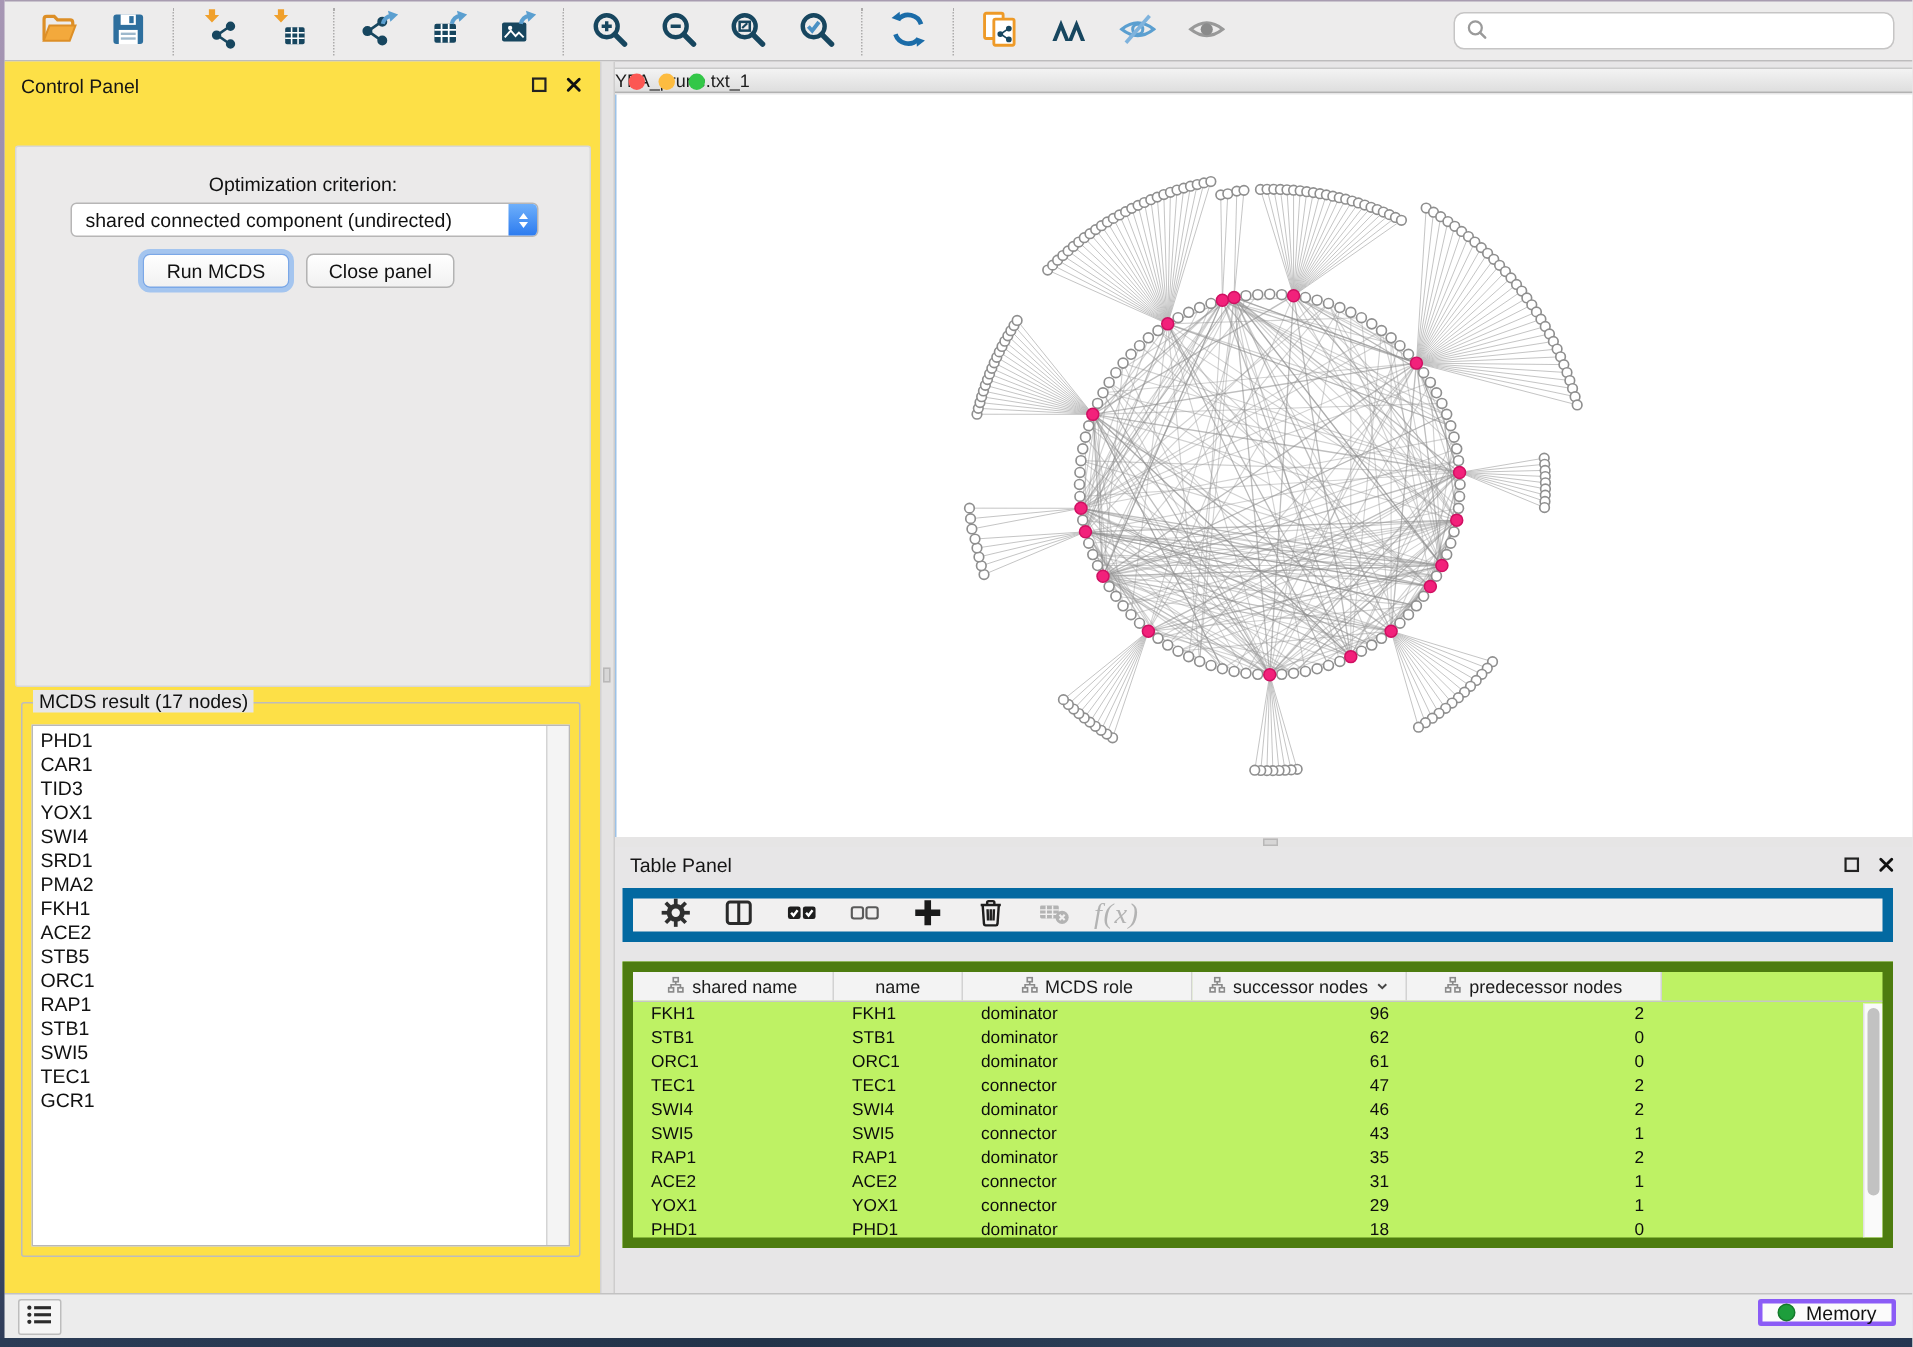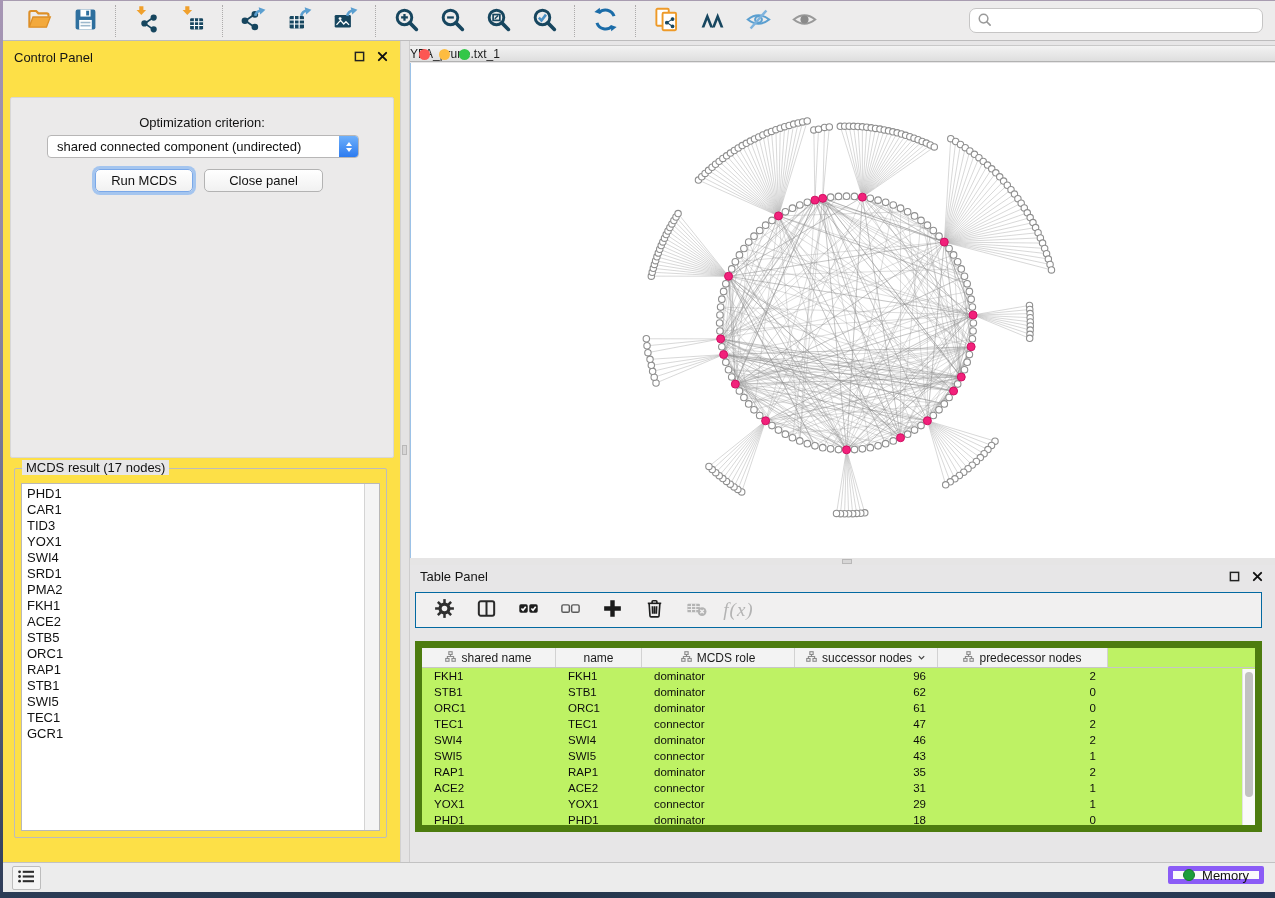--- a/index.html
+++ b/index.html
@@ -32,21 +32,21 @@
 
   .cp-card{position:absolute;left:7px;top:56px;width:384px;height:361px;background:#ebeaea;border:1px solid #d8d7d7;border-radius:2px}
   .opt-label{position:absolute;top:17px;left:0;width:100%;text-align:center;font-size:13px;color:#111}
   .combo{position:absolute;left:36px;top:37px;width:312px;height:23px;background:#fff;border:1px solid #b7b6b6;border-radius:4px;display:flex;align-items:center;overflow:hidden}
   .combo-text{flex:1;padding:0 9px;font-size:13px;white-space:nowrap}
   .combo-stepper{width:19px;height:23px;background:linear-gradient(#71b2fb,#2a79ef);display:flex;flex-direction:column;align-items:center;justify-content:center;gap:2px;border-radius:0 3px 3px 0}
   .arr-up{width:0;height:0;border-left:3.5px solid transparent;border-right:3.5px solid transparent;border-bottom:4.5px solid #fff}
   .arr-dn{width:0;height:0;border-left:3.5px solid transparent;border-right:3.5px solid transparent;border-top:4.5px solid #fff}
   .aqua-btn{position:absolute;height:23px;background:linear-gradient(#ffffff,#f1f1f1);border:1px solid #b3b3b3;border-radius:5px;font-size:13px;font-family:"Liberation Sans",sans-serif;display:flex;align-items:center;justify-content:center;color:#111}
   .btn-run{left:84px;top:71px;width:98px;box-shadow:0 0 0 3px rgba(106,166,243,.55);border-color:#7aa8e8}
-  .btn-close{left:193px;top:71px;width:119px}
+  .btn-close{left:193px;top:71px;width:99px}
 
   .result-group{position:absolute;left:11px;top:427px;width:373px;height:370px;border:1px solid #bdbcbc;border-radius:2px}
   .group-title{position:absolute;top:-9px;left:7px;background:#e7e6e7;padding:0 4px;font-size:13px}
   .result-list{position:absolute;left:6px;top:14px;right:6px;bottom:6px;background:#fff;border:1px solid #b9b8b8;overflow:hidden}
   .result-items{position:absolute;left:0;top:2px;right:15px;bottom:0}
   .result-item{height:16px;line-height:16px;padding-left:5px;font-size:13px;white-space:nowrap}
   .list-scroll{position:absolute;right:0;top:0;width:15px;bottom:0;background:#f4f4f4;border-left:1px solid #d4d4d4}
 
   
   .v-splitter{position:absolute;left:400px;top:41px;width:10px;height:821px;background:#e4e3e3;border-left:1px solid #d2d1d1;border-right:1px solid #cecdcd}
@@ -57,40 +57,40 @@
   
   .net-titlebar{position:absolute;left:410px;top:45px;right:0;height:17px;background:linear-gradient(#f3f3f3,#dedede);border-top:1px solid #c9c9c9;border-bottom:1px solid #b2b2b2}
   .traffic{position:absolute;left:9px;top:3px;display:flex;gap:9px}
   .tl{width:11px;height:11px;border-radius:50%}
   .net-title{font-size:12px;line-height:16px;color:#1c1c1c}
   .net-canvas{position:absolute;left:410px;top:63px;right:0;height:495px;background:#fff;border-left:1px solid #9cc2e7}
   .net-canvas svg{display:block;width:100%;height:100%}
 
   
   .table-panel{position:absolute;left:410px;top:565px;right:0;height:297px;background:#e7e6e7}
-  .tp-toolbar{position:absolute;left:5px;top:27px;right:13px;height:36px;background:#f1f0f0;border:1px solid #0369a1;display:flex;align-items:center;gap:9px;padding-left:12px}
+  .tp-toolbar{position:absolute;left:5px;top:27px;right:13px;height:36px;background:#f1f0f0;border:7px solid #0369a1;display:flex;align-items:center;gap:9px;padding-left:12px}
   .tp-btn{width:33px;height:33px;display:flex;align-items:center;justify-content:center;background:transparent;border:none}
   .fx-label{font-family:"Liberation Serif",serif;font-style:italic;font-size:19px;color:#b3b3b3;letter-spacing:1px}
 
   .data-table{position:absolute;left:5px;top:76px;right:13px;bottom:30px;background:#bef264;border:7px solid #4d7c0f;overflow:hidden}
   .thead{display:flex;height:20px;border-bottom:1px solid #c6c6c6}
   .th{display:flex;align-items:center;justify-content:center;gap:5px;font-size:12px;color:#1b1b1b;border-right:1px solid #d2d2d2;background:#f3f3f3}
   .tr{display:flex;height:16px;align-items:center}
   .td{padding:0 12px;white-space:nowrap;font-size:11.5px;color:#0d0d0d}
   .td.num{text-align:right}
   .table-scroll{position:absolute;top:21px;right:0;width:13px;bottom:0;background:#fafafa;border-left:1px solid #e2e2e2}
   .thumb{position:absolute;left:2px;right:2px;top:3px;height:125px;background:#c2c2c2;border-radius:6px}
   .tp-tabs{position:absolute;left:0;right:0;bottom:7px;display:flex;justify-content:center}
   .tp-tabs .seg-tab{font-size:12.5px;height:20px;padding:0 12px}
   .tp-tabs .seg-tabs{height:20px}
 
   
   .status-bar{position:absolute;left:3px;right:0;top:862px;height:30px;background:#ececec;border-top:1px solid #c2c2c2}
   .list-btn{position:absolute;left:9px;top:3px;width:29px;height:24px;background:#f5f5f5;border:1px solid #bdbdbd;border-radius:2px;display:flex;align-items:center;justify-content:center}
-  .memory-btn{position:absolute;right:11px;top:3px;height:18px;background:#fbfbfb;border:5px solid #8b5cf6;border-radius:2px;display:flex;align-items:center;gap:7px;padding:0 10px;font-size:13px}
+  .memory-btn{position:absolute;right:11px;top:3px;height:18px;background:#fbfbfb;border:3px solid #8b5cf6;border-radius:2px;display:flex;align-items:center;gap:7px;padding:0 10px;font-size:13px}
   .mem-dot{width:12px;height:12px;border-radius:50%;border:1px solid #157a2c}
 </style>
 </head>
 <body>
 
 <div class="edge-left"></div>
 
 <div class="toolbar">
   <div id="tb-groups" style="display:flex;align-items:center">
       <div class="tb-group">

